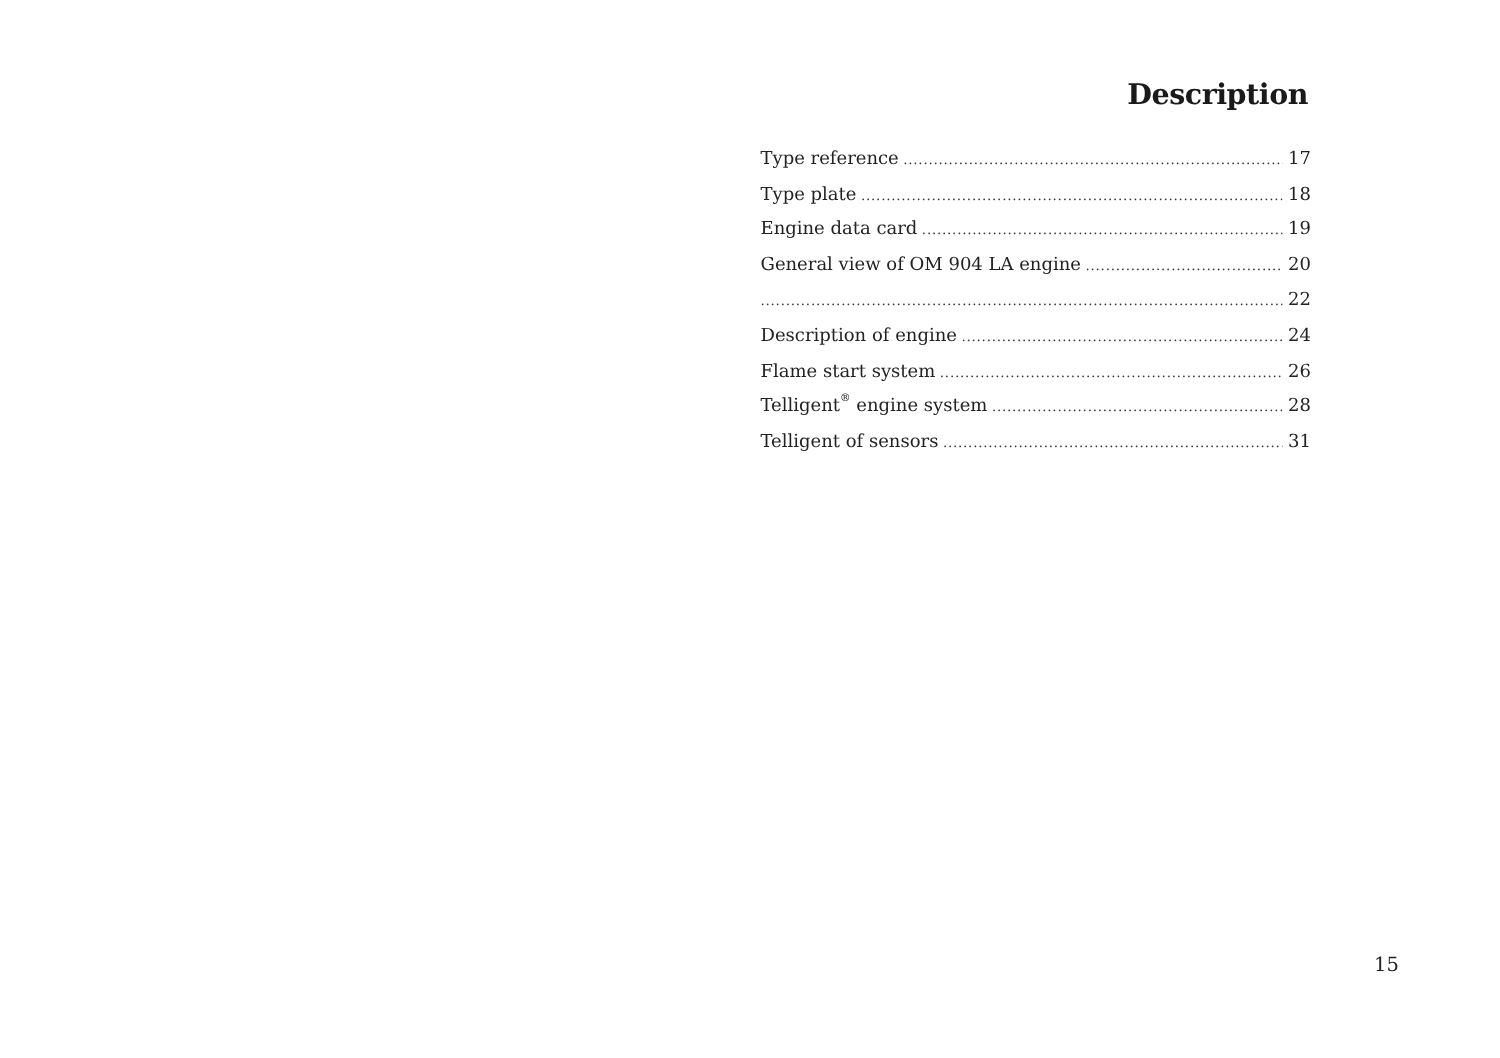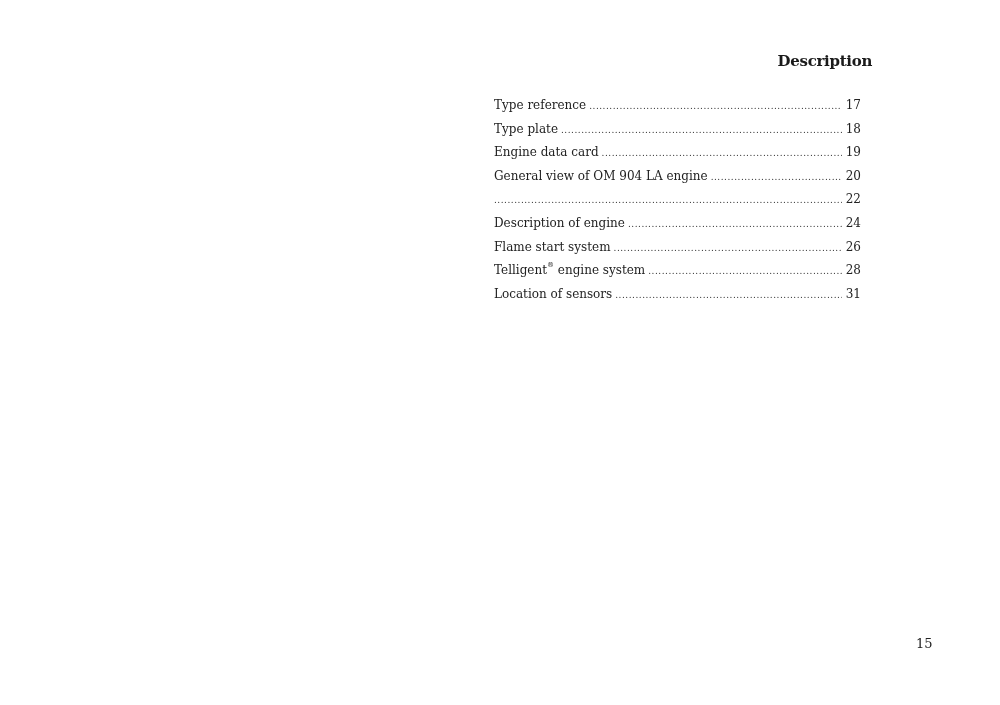--- a/index.html
+++ b/index.html
@@ -1,20 +1,20 @@
 <!DOCTYPE html>
 <html><head>
 <meta charset="utf-8">
 <style>
   html, body { margin:0; padding:0; }
   body { width:1000px; height:705px; background:#ffffff; position:relative; overflow:hidden;
          font-family:"DejaVu Serif","Liberation Serif",serif; color:#1c1c1c; }
   .title { position:absolute; left:740px; top:52px; width:132px; text-align:right;
-           font-family:"DejaVu Serif",serif; font-weight:bold; font-size:15px; color:#1a1a1a; letter-spacing:-0.3px; }
-  .toc { position:absolute; left:494px; top:98px; width:367px; }
+           font-family:"DejaVu Serif",serif; font-weight:bold; font-size:19px; color:#1a1a1a; letter-spacing:-0.3px; }
+  .toc { position:absolute; left:507px; top:98px; width:367px; }
   .row { display:flex; align-items:baseline; height:23.6px; font-family:"DejaVu Serif",serif; font-size:12px; color:#222; }
   .row .label { white-space:nowrap; padding-right:3px; }
   .row .dots { flex:1; overflow:hidden; white-space:nowrap; font-size:9px; letter-spacing:0.5px; color:#333; }
   .row .dots::before { content:"................................................................................................................................................................"; }
   .row .page { white-space:nowrap; padding-left:4px; min-width:14px; text-align:left; }
   sup { font-size:7px; vertical-align:top; position:relative; top:-2px; }
   .pageno { position:absolute; left:916px; top:636px; font-family:"DejaVu Serif",serif; font-size:13px; color:#222; }
 </style>
 </head>
 <body>
@@ -55,19 +55,19 @@
     <span class="label">Flame start system</span>
     <span class="dots"></span>
     <span class="page">26</span>
   </div>
   <div class="row">
     <span class="label"><span>Telligent</span><sup>®</sup><span style="white-space:pre"> engine system</span></span>
     <span class="dots"></span>
     <span class="page">28</span>
   </div>
   <div class="row">
-    <span class="label">Location of sensors</span>
+    <span class="label">Telligent of sensors</span>
     <span class="dots"></span>
     <span class="page">31</span>
   </div>
 </div>
 
 <div class="pageno">15</div>
 
 </body></html>

